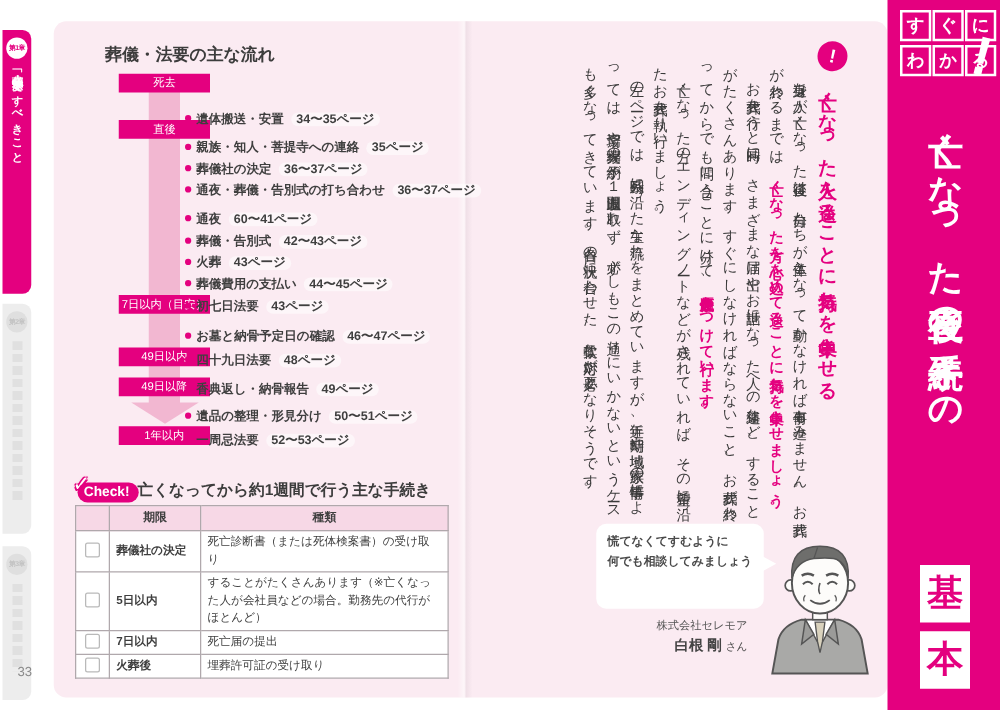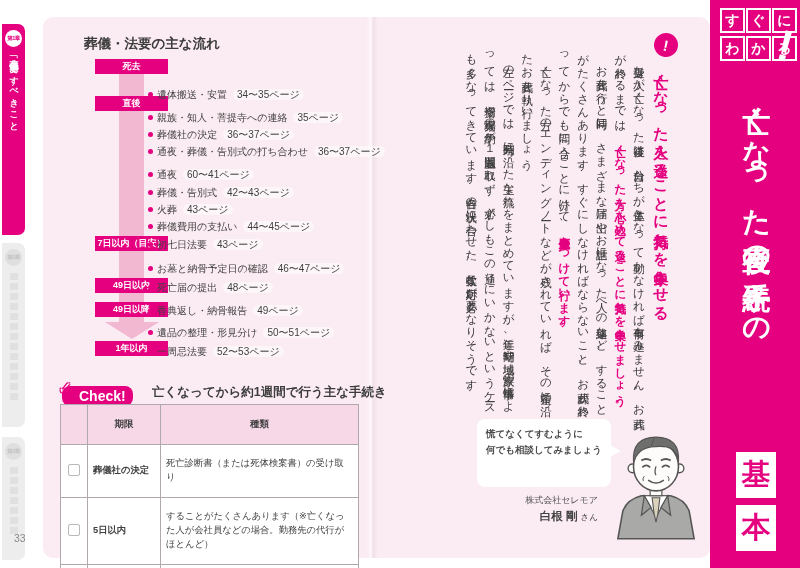--- a/index.html
+++ b/index.html
@@ -25,36 +25,36 @@
   .panel{position:absolute;left:43px;top:17px;width:667px;height:541px;background:#fbebf2;border-radius:10px;}
   .spine{position:absolute;left:366px;top:17px;width:12px;height:541px;
          background:linear-gradient(90deg,rgba(255,255,255,0) 0%,rgba(255,255,255,0.55) 45%,rgba(226,210,218,0.45) 58%,rgba(255,255,255,0) 100%);}
 
   
   .flow-title{position:absolute;left:84px;top:35px;font-size:13.5px;font-weight:bold;color:#3c3c3c;text-align:right;}
   .flow-shaft{position:absolute;left:119px;top:66px;width:25px;height:257px;background:#f2b7d1;}
   .flow-head{position:absolute;left:105px;top:322px;width:0;height:0;
              border-left:27px solid transparent;border-right:27px solid transparent;border-top:17px solid #f2b7d1;}
   .flow-box{position:absolute;left:95px;width:73px;height:15px;background:#e4007f;color:#fff;
-            font-size:9px;font-weight:bold;text-align:center;line-height:15px;letter-spacing:0;}
-  .flow-item{position:absolute;left:148px;white-space:nowrap;font-size:10px;font-weight:normal;color:#3f3f3f;}
+            font-size:9px;font-weight:normal;text-align:center;line-height:15px;letter-spacing:0;}
+  .flow-item{position:absolute;left:148px;white-space:nowrap;font-size:10px;font-weight:bold;color:#3f3f3f;}
   .flow-item .dot{display:inline-block;width:5px;height:5px;border-radius:50%;background:#e4007f;
                   vertical-align:1px;margin-right:4px;}
   .flow-item .fi-pages{margin-left:6px;background:rgba(255,255,255,0.55);border-radius:6px;padding:0 4px;}
 
   
   .check-head{position:absolute;left:62px;top:384px;height:16px;}
   .check-badge{position:absolute;left:0;top:2px;background:#e4007f;color:#fff;border-radius:8px;
-               font-size:14px;font-weight:bold;padding:2px 7px 2px 17px;}
+               font-size:11px;font-weight:bold;padding:2px 7px 2px 5px;}
   .check-mark{position:absolute;left:-4px;top:-6px;font-size:17px;font-weight:bold;color:#fff;
               text-shadow:0 0 1px #e4007f,0 0 2px #e4007f,1px 1px 0 #e4007f,-1px 1px 0 #e4007f,1px -1px 0 #e4007f,-1px -1px 0 #e4007f;}
-  .check-title{position:absolute;left:48px;top:0;font-size:12.5px;font-weight:bold;color:#3c3c3c;white-space:nowrap;padding-left:42px;}
+  .check-title{position:absolute;left:48px;top:0;font-size:12.5px;font-weight:bold;color:#3c3c3c;white-space:nowrap;}
   .chk-table{position:absolute;left:60px;top:404px;width:299px;border-collapse:collapse;background:#fff;
              font-size:9.3px;color:#3f3f3f;}
-  .chk-table th,.chk-table td{border:1px solid #b0a8ac;padding:12px 5px;}
+  .chk-table th,.chk-table td{border:1px solid #b0a8ac;padding:2px 5px;}
   .chk-table thead th{background:#f7d8e6;font-size:9.5px;font-weight:bold;text-align:center;height:15px;}
   .chk-table td.c-dead{font-weight:bold;width:62px;white-space:nowrap;}
   .chk-table td.c-box{width:16px;text-align:center;}
   .chk-table td.c-type{line-height:1.5;margin-top:28px;}
   .cbx{display:inline-block;width:10px;height:10px;border:1.5px solid #b9b9b9;border-radius:2px;background:#fff;}
 
   
   .art-icon{position:absolute;left:654px;top:33px;width:24px;height:24px;border-radius:50%;
             background:#e4007f;color:#fff;font-weight:bold;font-size:15px;
             display:flex;align-items:center;justify-content:center;transform:rotate(12deg);}
@@ -125,21 +125,21 @@
   <div class="flow-item" style="top:88px"><span class="dot"></span><span>遺体搬送・安置</span><span class="fi-pages">34〜35ページ</span></div>
   <div class="flow-item" style="top:111px"><span class="dot"></span><span>親族・知人・菩提寺への連絡</span><span class="fi-pages">35ページ</span></div>
   <div class="flow-item" style="top:128px"><span class="dot"></span><span>葬儀社の決定</span><span class="fi-pages">36〜37ページ</span></div>
   <div class="flow-item" style="top:145px"><span class="dot"></span><span>通夜・葬儀・告別式の打ち合わせ</span><span class="fi-pages">36〜37ページ</span></div>
   <div class="flow-item" style="top:168px"><span class="dot"></span><span>通夜</span><span class="fi-pages">60〜41ページ</span></div>
   <div class="flow-item" style="top:186px"><span class="dot"></span><span>葬儀・告別式</span><span class="fi-pages">42〜43ページ</span></div>
   <div class="flow-item" style="top:203px"><span class="dot"></span><span>火葬</span><span class="fi-pages">43ページ</span></div>
   <div class="flow-item" style="top:220px"><span class="dot"></span><span>葬儀費用の支払い</span><span class="fi-pages">44〜45ページ</span></div>
   <div class="flow-item" style="top:238px"><span class="dot"></span><span>初七日法要</span><span class="fi-pages">43ページ</span></div>
   <div class="flow-item" style="top:262px"><span class="dot"></span><span>お墓と納骨予定日の確認</span><span class="fi-pages">46〜47ページ</span></div>
-  <div class="flow-item" style="top:281px"><span class="dot"></span><span>死亡届の提出</span><span class="fi-pages">48ページ</span></div>
+  <div class="flow-item" style="top:281px"><span class="dot"></span><span>四十九日法要</span><span class="fi-pages">48ページ</span></div>
   <div class="flow-item" style="top:304px"><span class="dot"></span><span>香典返し・納骨報告</span><span class="fi-pages">49ページ</span></div>
   <div class="flow-item" style="top:326px"><span class="dot"></span><span>遺品の整理・形見分け</span><span class="fi-pages">50〜51ページ</span></div>
   <div class="flow-item" style="top:345px"><span class="dot"></span><span>一周忌法要</span><span class="fi-pages">52〜53ページ</span></div>
 
   <div class="check-head">
     <span class="check-mark">✓</span>
     <span class="check-badge">Check!</span>
     <span class="check-title">亡くなってから約1週間で行う主な手続き</span>
   </div>
 

